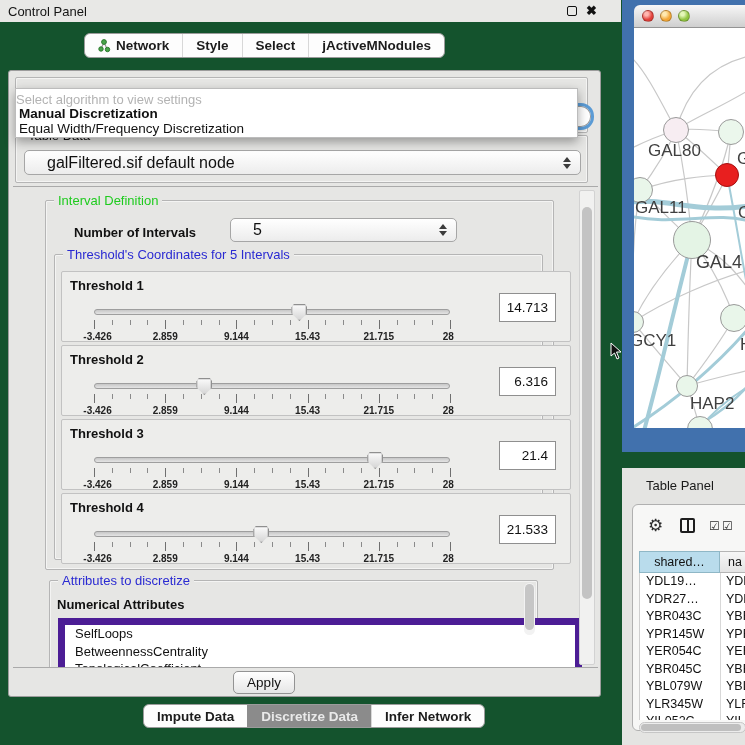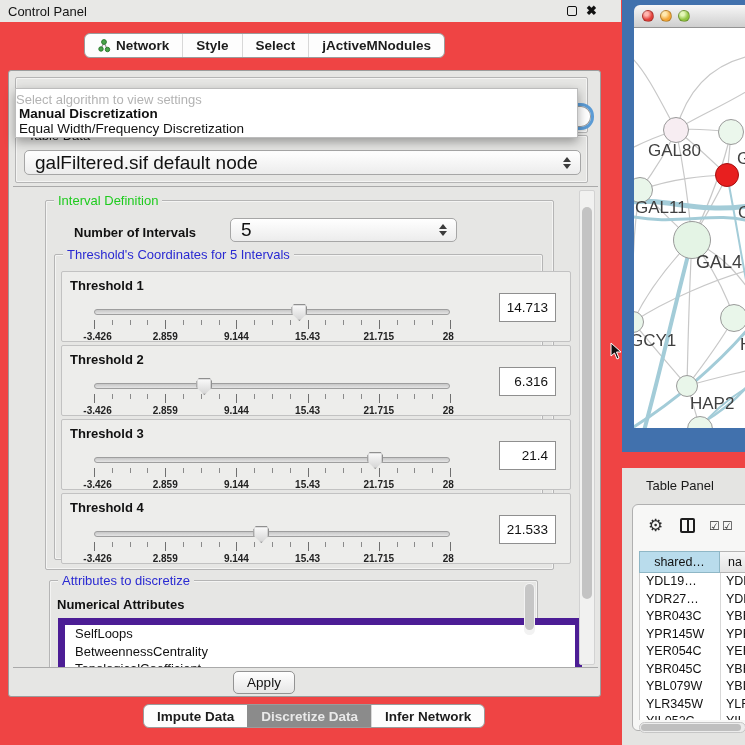--- a/index.html
+++ b/index.html
@@ -1,18 +1,18 @@
 <!DOCTYPE html>
 <html><head>
 <meta charset="utf-8">
 <style>
   *{margin:0;padding:0;box-sizing:border-box}
   html,body{width:745px;height:745px;background:#e8e8e6}
   .stage{position:relative;width:745px;height:745px;overflow:hidden;
-         font-family:"Liberation Sans",sans-serif;font-size:13px;color:#111;background:#ef4444}
+         font-family:"Liberation Sans",sans-serif;font-size:13px;color:#111;background:#14532d}
 
   
   .cp-titlebar{position:absolute;left:0;top:0;width:621px;height:22px;background:#e8e8e6}
   .cp-title{position:absolute;left:8px;top:4px;font-size:13px;color:#141414}
   .float-ic{position:absolute;left:567px;top:6px;width:10px;height:10px;border:1.6px solid #111;border-radius:2px;cursor:pointer}
   .close-ic{position:absolute;left:586px;top:3px;font-size:13px;font-weight:bold;color:#111;cursor:pointer}
 
   .tabbar{position:absolute;display:flex;align-items:stretch;background:#fdfdfd;
           border:1px solid #9b9b9b;border-radius:6px;overflow:hidden}
   .tabbar .tab{display:flex;align-items:center;gap:5px;padding:2px 13px;font-size:13.5px;
@@ -31,21 +31,21 @@
                font-size:13px;white-space:nowrap}
 
   .disc-group{left:6px;top:6px;width:573px;height:56px}
   .disc-title-clipped{position:absolute;left:14px;top:10px;color:#909090;font-size:13px}
   .hidden-combo{position:absolute;left:12px;top:25px;width:566px;height:27px;border-radius:13px;
                 background:#fff;border:3px solid #5b9bd5;box-shadow:inset 0 0 0 1px #9a9a9a}
 
   .td-group{left:6px;top:64px;width:573px;height:48px}
   .combo{position:absolute;background:linear-gradient(#ffffff,#ececec);border:1px solid #a6a6a6;
          border-radius:5px;display:flex;align-items:center;cursor:pointer}
-  .combo .combo-text{padding-left:10px;font-size:19px;color:#111;white-space:nowrap;overflow:hidden}
+  .combo .combo-text{padding-left:22px;font-size:16px;color:#111;white-space:nowrap;overflow:hidden}
   .spinner{position:absolute;right:9px;top:50%;transform:translateY(-50%);display:flex;flex-direction:column;gap:2px}
   .spinner i{display:block;width:0;height:0;border-left:4px solid transparent;border-right:4px solid transparent}
   .spinner .up{border-bottom:5px solid #3c3c3c}
   .spinner .dn{border-top:5px solid #3c3c3c}
   .td-combo{left:8px;top:14px;width:557px;height:25px}
 
   .settings-viewport{position:absolute;left:4px;top:115px;width:585px;height:482px;
                      border-top:1px solid #aaa;border-bottom:1px solid #aaa;overflow:hidden;background:#e6e6e4}
   .interval-group{left:32px;top:13px;width:509px;height:370px}
   .interval-group>.group-title{color:#1ecb1e;font-weight:normal}

